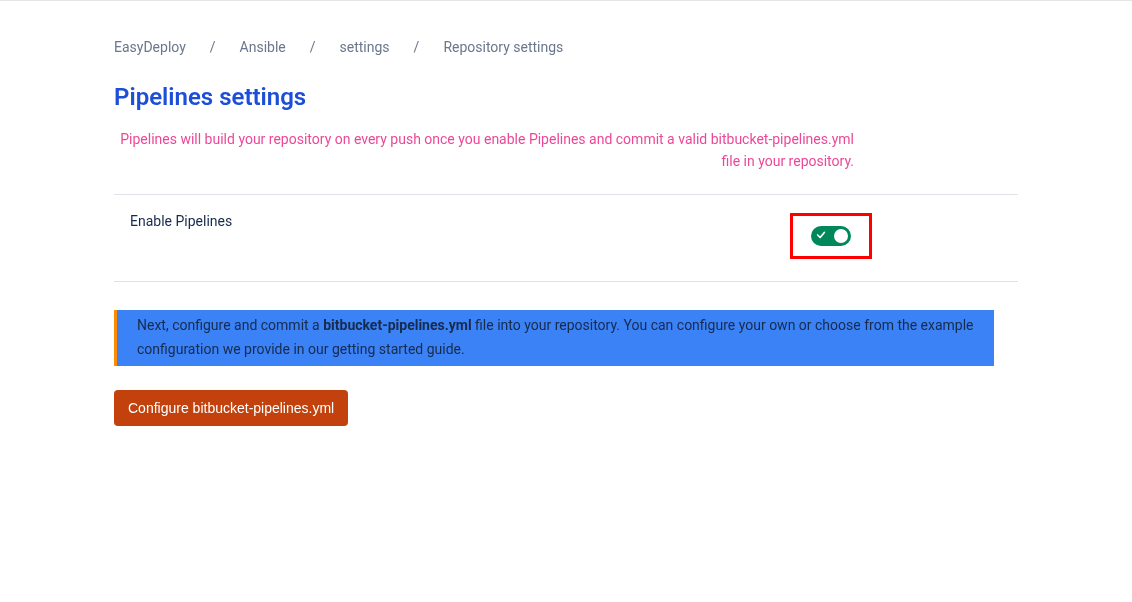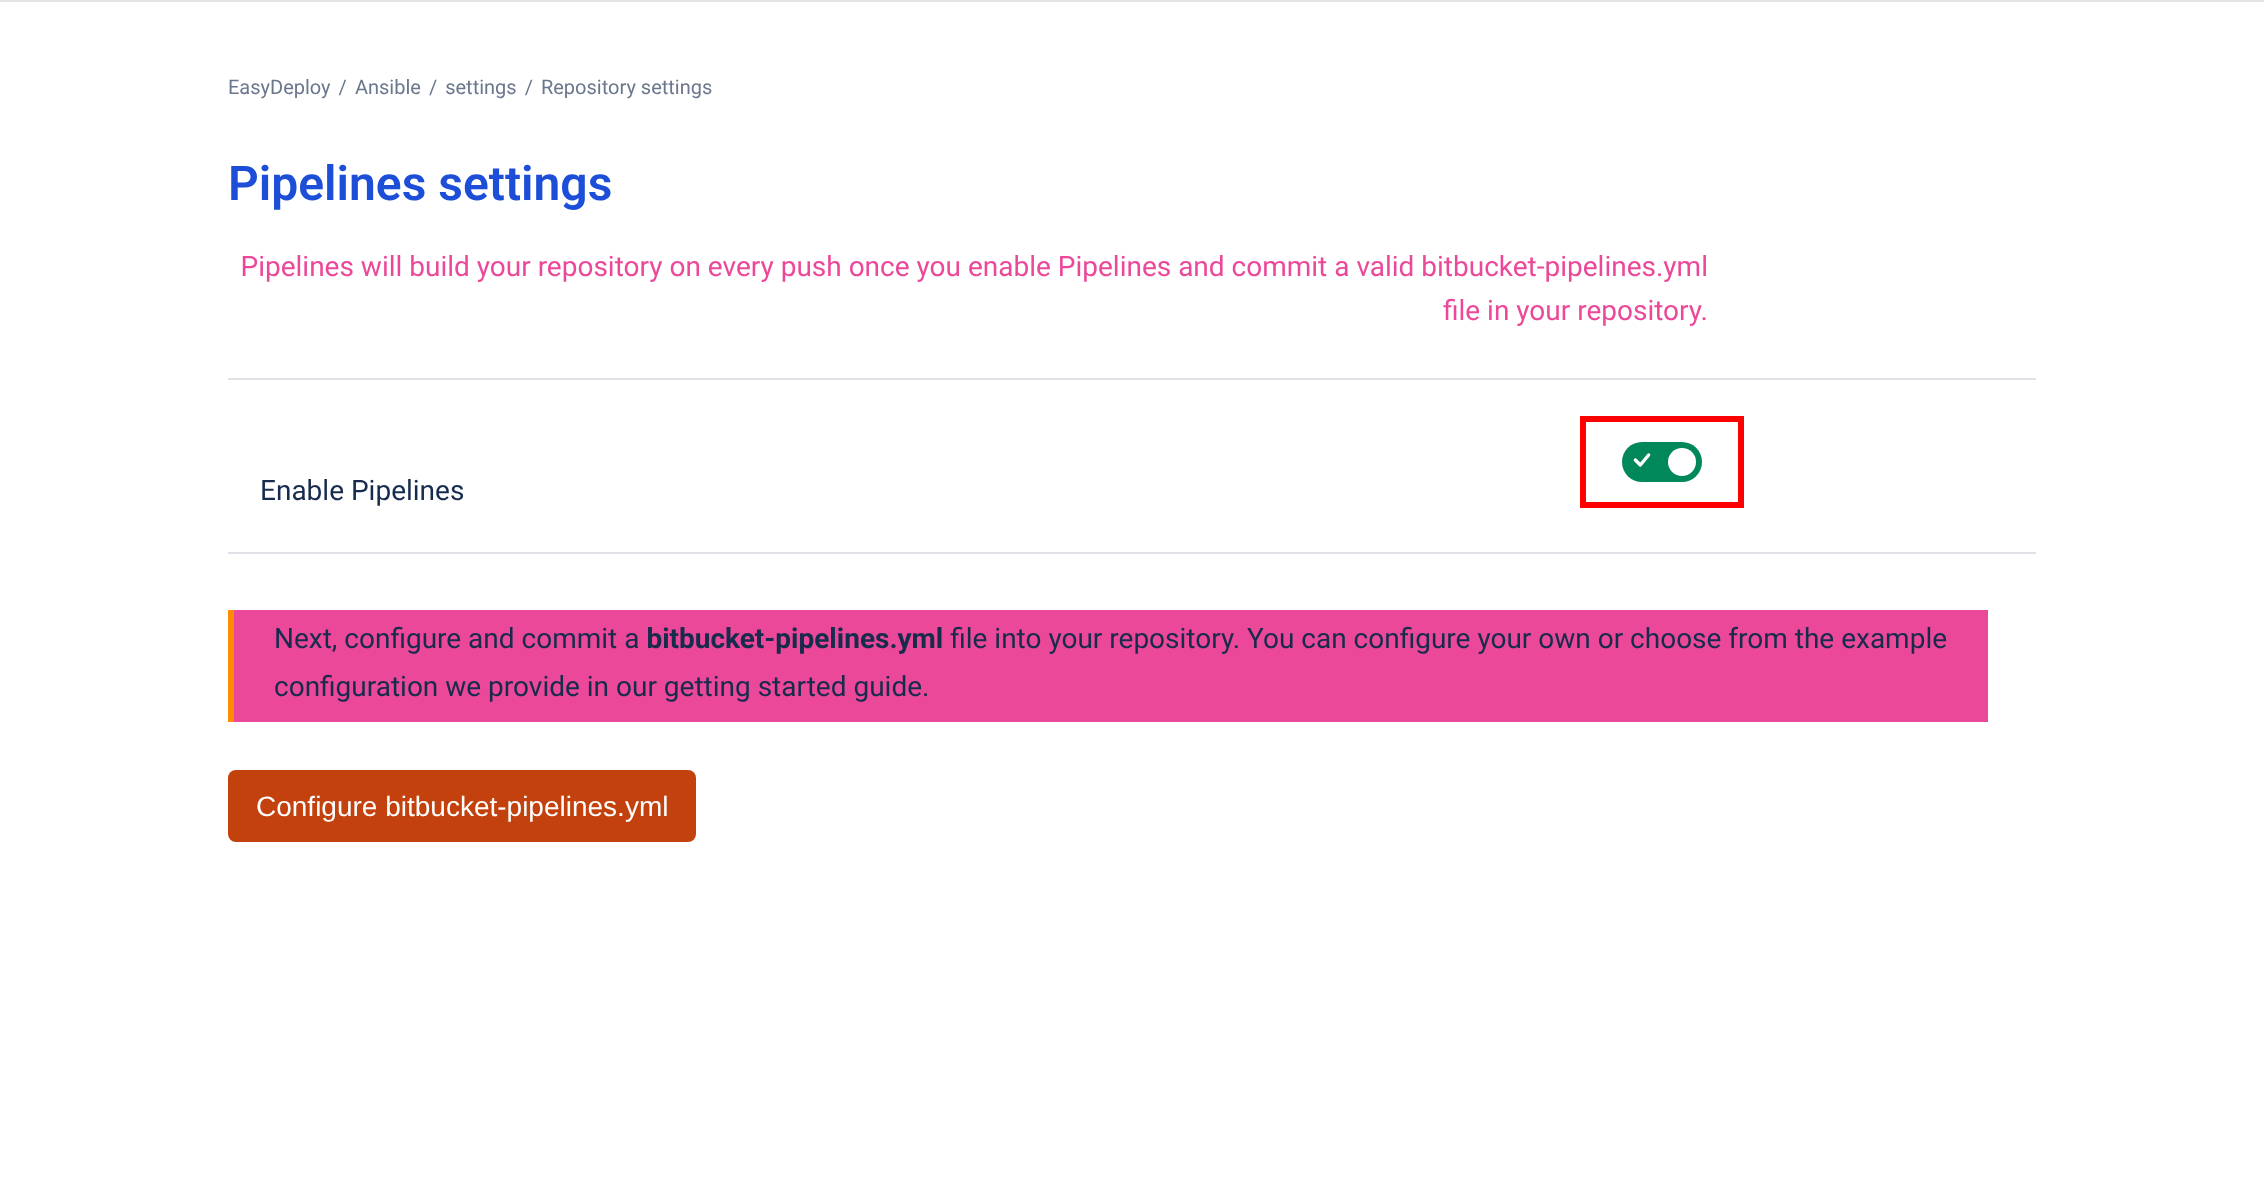--- a/index.html
+++ b/index.html
@@ -10,22 +10,22 @@
       width: 1132px;
       height: 602px;
       border-top: 1px solid #e5e5e5;
     }
     .container {
       padding: 38px 114px 0 114px;
     }
     .breadcrumb {
       display: flex;
       align-items: center;
-      gap: 4px;
-      font-size: 10px;
+      gap: 24px;
+      font-size: 14px;
       color: #6B778C;
       margin-bottom: 28px;
     }
     .breadcrumb a {
       color: #6B778C;
       text-decoration: none;
       cursor: pointer;
     }
     .breadcrumb .sep {
       color: #6B778C;
@@ -42,21 +42,21 @@
       line-height: 1.55;
       margin-bottom: 22px;
       max-width: 740px;
       text-align: right;
     }
     .toggle-section {
       border-top: 1px solid #dfe1e6;
       border-bottom: 1px solid #dfe1e6;
       padding: 18px 16px 22px 16px;
       display: flex;
-      align-items: flex-end;
+      align-items: flex-start;
       justify-content: space-between;
     }
     .toggle-label {
       font-size: 14px;
       color: #172B4D;
     }
     .toggle-wrap {
       border: 3px solid #ff0000;
       padding: 10px 18px;
       margin-right: 130px;
@@ -81,21 +81,21 @@
     }
     .toggle-check {
       position: absolute;
       left: 5px;
       top: 4px;
       width: 10px;
       height: 10px;
     }
     .info-box {
       border-left: 3px solid #FF8B00;
-      background: #ec4899;
+      background: #3b82f6;
       padding: 4px 0 4px 20px;
       margin-top: 28px;
       margin-bottom: 24px;
       font-size: 14px;
       color: #172B4D;
       line-height: 1.7;
       max-width: 880px;
     }
     .info-box b { font-weight: 700; }
     .primary-btn {

